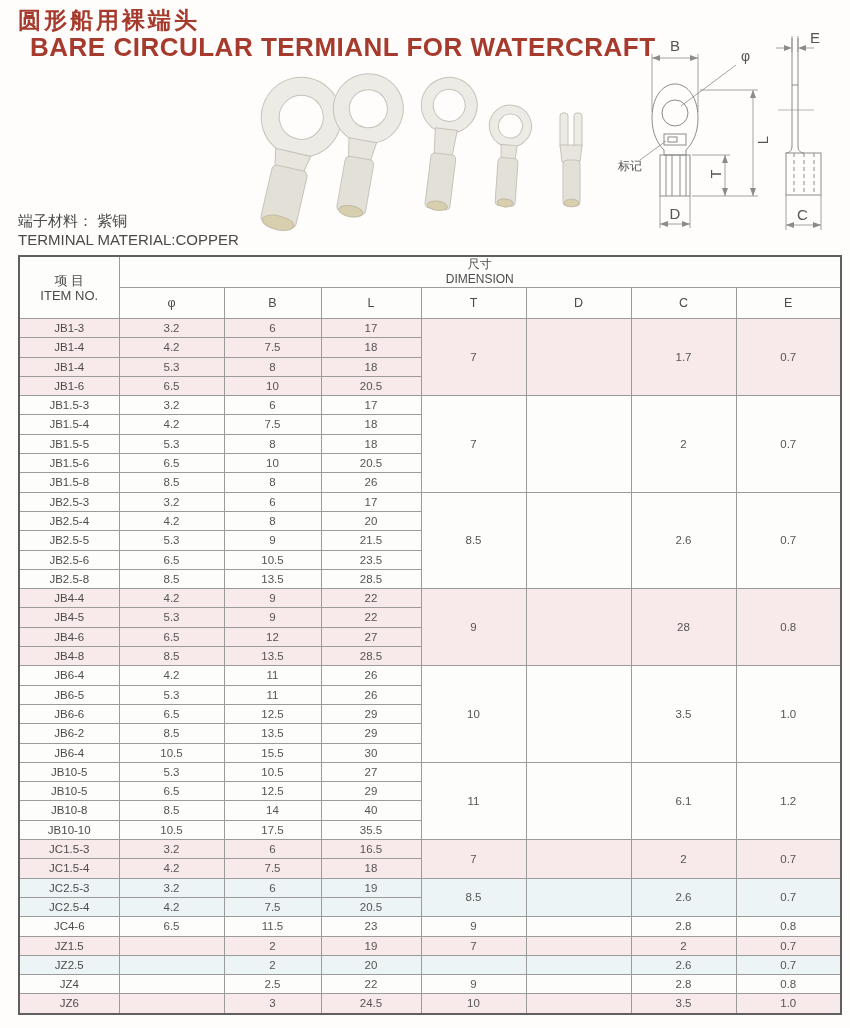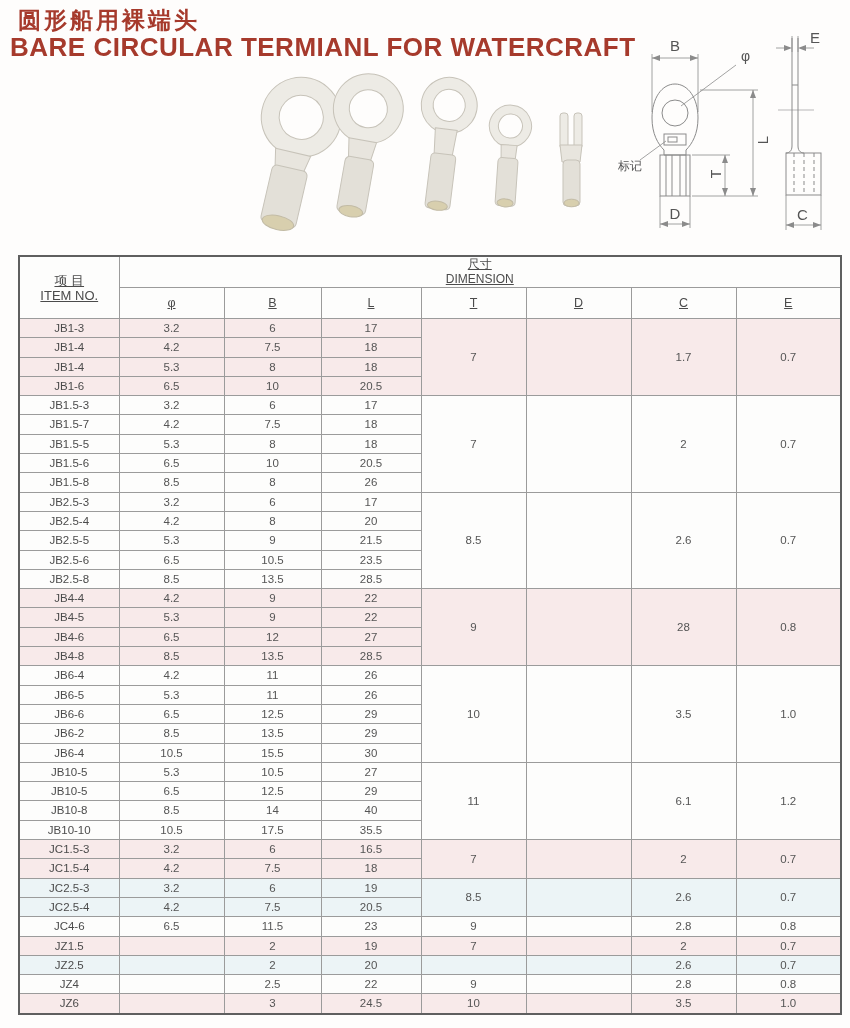--- a/index.html
+++ b/index.html
@@ -1,34 +1,34 @@
 <!DOCTYPE html>
 <html><head>
 <meta charset="utf-8">
 <style>
   html,body{margin:0;padding:0;background:#ffffff;}
   .page{position:relative;width:850px;height:1028px;background:#fefdfc;
         font-family:"Liberation Sans",sans-serif;overflow:hidden;}
   
   .title-zh{position:absolute;left:18px;top:5px;font-size:23px;font-weight:bold;
             color:#a63a2c;letter-spacing:3px;}
-  .title-en{position:absolute;left:10px;top:32px;font-size:26px;font-weight:bold;
+  .title-en{position:absolute;left:30px;top:32px;font-size:26px;font-weight:bold;
             color:#a63a2c;letter-spacing:.5px;}
   
   .material{position:absolute;left:18px;top:211px;font-size:15px;color:#4a4a4a;line-height:19px;}
   
   .photo{position:absolute;left:225px;top:66px;}
   .diagram{position:absolute;left:618px;top:28px;}
   
   .spec-wrap{position:absolute;left:18px;top:255px;}
   table.spec{border-collapse:collapse;table-layout:fixed;width:822px;
              font-size:11.5px;color:#555;border:2px solid #5f5f5f;}
   table.spec th,table.spec td{border:1px solid #9b9b9b;text-align:center;
              padding:0;font-weight:normal;background:#fdfdfc;overflow:hidden;}
-  table.spec thead th{height:30px;text-decoration:underline;}
+  table.spec thead th{height:30px;}
   th.item-head{font-size:13px;color:#4b4b4b;line-height:15px;margin-top:8px;}
   th.dim-head{font-size:12px;color:#4b4b4b;line-height:15px;height:32px;}
   th.sub{font-size:12.5px;color:#4b4b4b;}
   table.spec td{height:18.3px;line-height:18.3px;}
   td.item-cell{color:#4b4b4b;}
   tr.tint-pink td{background:#f8eaea;}
   tr.tint-white td{background:#fdfdfc;}
   tr.tint-blue td{background:#ecf4f6;}
   
   .dimtxt{font-family:"Liberation Sans",sans-serif;fill:#555;}
@@ -166,20 +166,24 @@
         <line x1="168" y1="167" x2="168" y2="202"></line>
         <line x1="203" y1="167" x2="203" y2="202"></line>
         <line x1="168" y1="197" x2="203" y2="197"></line>
       </g>
       <polygon points="168,197 176,194 176,200" fill="#8b8b8b"></polygon>
       <polygon points="203,197 195,194 195,200" fill="#8b8b8b"></polygon>
       <text class="dimtxt" x="179" y="192" font-size="15">C</text>
     </svg>
   </div>
 
+  <div class="material">
+    <div>端子材料： 紫铜</div>
+    <div>TERMINAL MATERIAL:COPPER</div>
+  </div>
 
   <div class="spec-wrap">
     <table class="spec">
       <colgroup>
         <col style="width:100px">
           <col style="width:105px">
           <col style="width:97px">
           <col style="width:100px">
         <col style="width:105px">
           <col style="width:105px">
@@ -240,21 +244,21 @@
             <td class="item-cell">JB1.5-3</td>
             <td>3.2</td>
             <td>6</td>
             <td>17</td>
             <td rowspan="5">7</td>
             <td rowspan="5"></td>
             <td rowspan="5">2</td>
             <td rowspan="5">0.7</td>
           </tr>
           <tr class="tint-white">
-            <td class="item-cell">JB1.5-7</td>
+            <td class="item-cell">JB1.5-4</td>
             <td>4.2</td>
             <td>7.5</td>
             <td>18</td>
           </tr>
           <tr class="tint-white">
             <td class="item-cell">JB1.5-5</td>
             <td>5.3</td>
             <td>8</td>
             <td>18</td>
           </tr>

